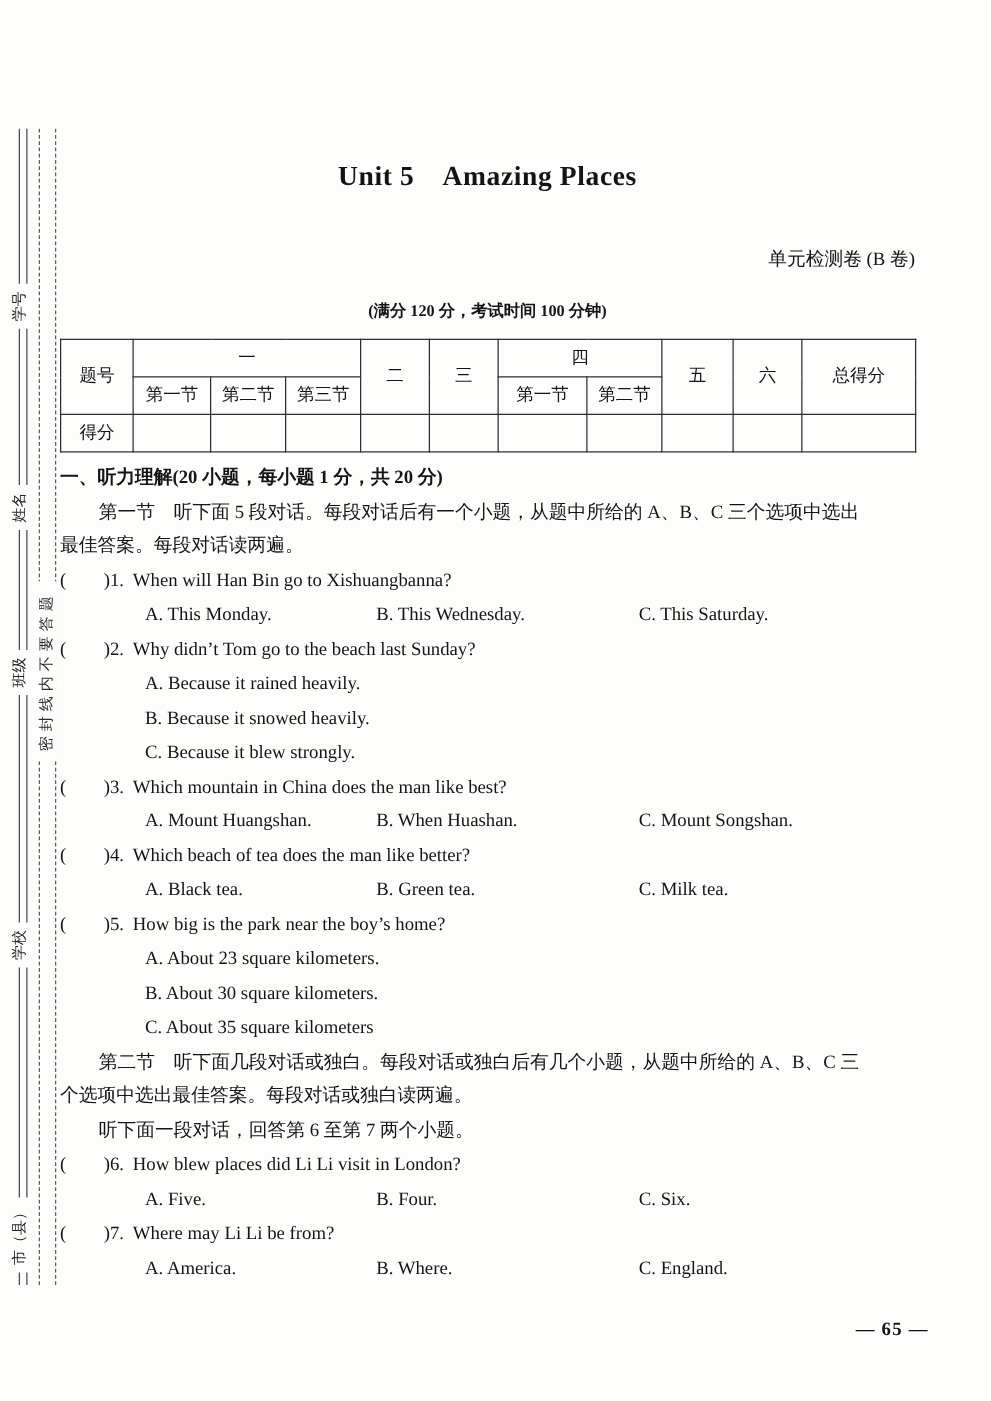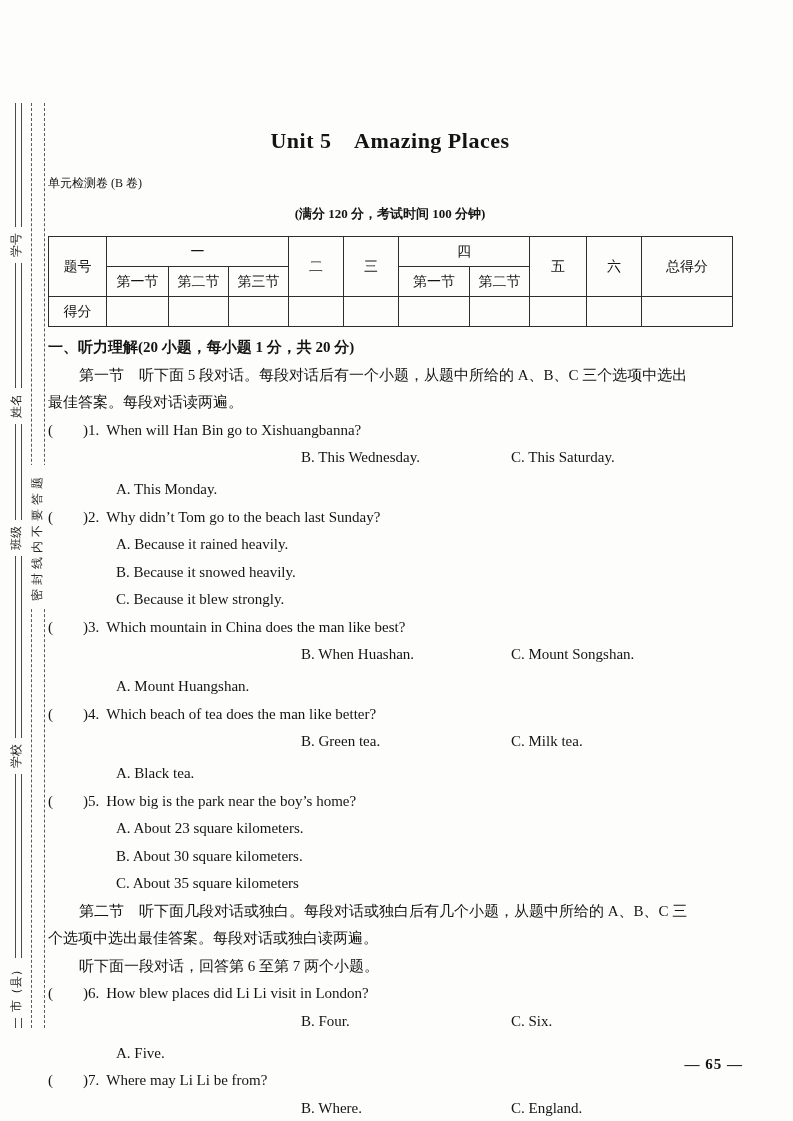--- a/index.html
+++ b/index.html
@@ -21,33 +21,33 @@
   .f0{top:245px}.f1{top:406px}.f2{top:538px}.f3{top:756px}.f4{top:988px}
   .seal-text{
     position:absolute;left:37px;top:537px;
     transform:translate(-50%,-50%) rotate(-90deg);
     white-space:nowrap;background:#fdfdfc;padding:0 8px;
     font-size:12px;letter-spacing:4px;color:#2a2a2a;
   }
   
   .content{position:absolute;left:48px;top:0;width:684px;font-family:Liberation Serif, serif;}
   .title{margin:0;padding-top:126px;text-align:center;font-size:22px;font-weight:bold;letter-spacing:.5px;}
-  .subtitle{margin-top:19px;text-align:left;font-size:12px;}
-  .exam-info{margin-top:13px;text-align:center;font-size:13px;font-weight:bold;}
+  .subtitle{margin-top:42px;text-align:right;font-size:15px;}
+  .exam-info{margin-top:23px;text-align:center;font-size:13px;font-weight:bold;}
   
   table.score{border-collapse:collapse;table-layout:fixed;width:684px;margin-top:13px;}
   table.score td{border:1px solid #2e2e2e;text-align:center;vertical-align:middle;
     font-size:14px;height:29px;padding:0;line-height:1.1;}
   
   .bodytext{margin-top:7px;font-size:15px;line-height:27.5px;}
   .sec-heading{font-weight:bold;}
   .ind{padding-left:31px;}
   .q-text{margin-left:7px;}
   .opt-row{display:flex;padding-left:68px;}
-  .opt-row .o1{width:185px;margin-top:32px;}
+  .opt-row .o1{width:185px;}
   .opt-row .o2{width:210px;}
   .opt-row .o3{flex:1;}
   .opt-stack{padding-left:68px;}
   .page-num{position:absolute;right:50px;top:1056px;font-size:15px;font-weight:bold;letter-spacing:1px;}
 </style>
 </head>
 <body>
 
 <div class="vline line-blank"></div>
 <div class="vline line-solid"></div>

